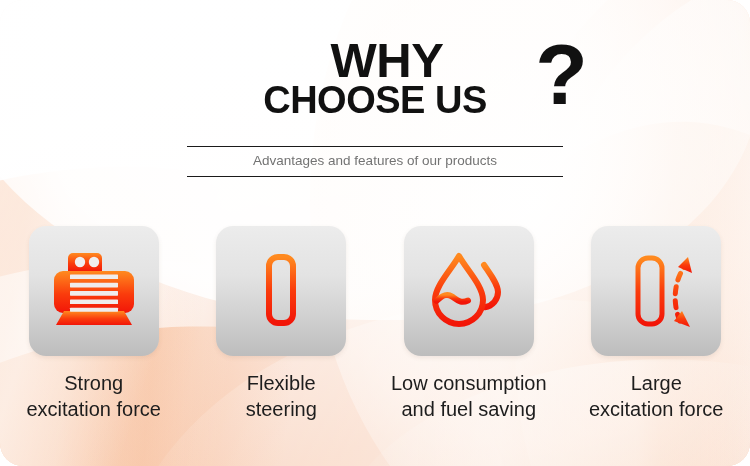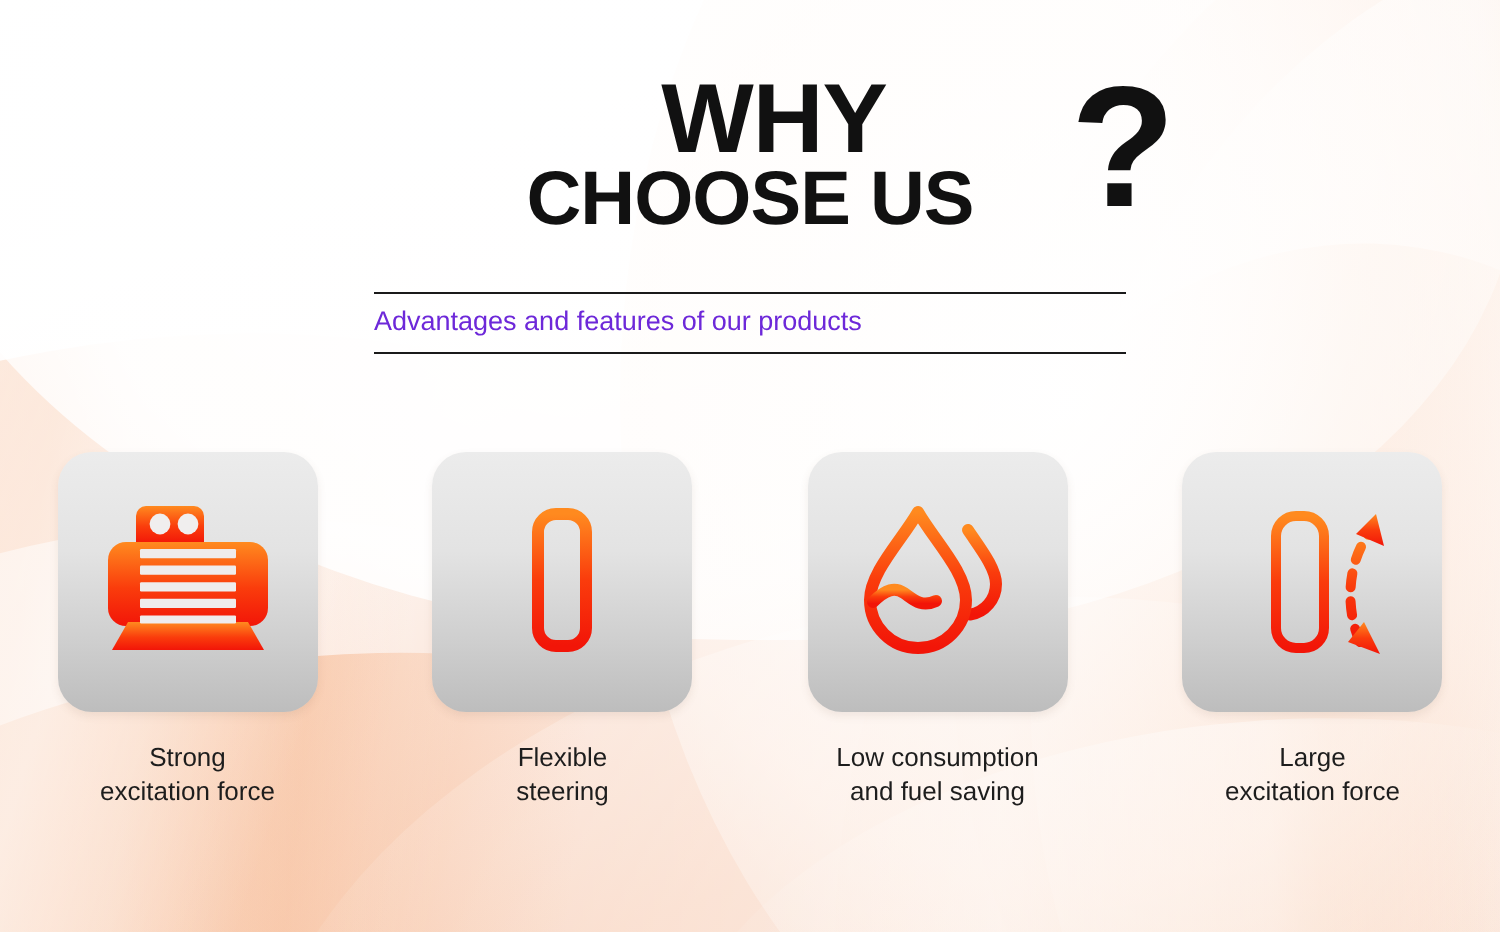--- a/index.html
+++ b/index.html
@@ -12,20 +12,21 @@
     overflow: hidden;
     font-family: "Liberation Sans", sans-serif;
     background: #ffffff;
   }
   .banner {
     position: relative;
     width: 750px;
     height: 466px;
     overflow: hidden;
     background: #fdf7f4;
+    border-radius: 23px;
   }
   
   .bg-base {
     position: absolute;
     inset: 0;
     background: linear-gradient(160deg,
         #ffffff 0%,
         #fffdfc 22%,
         #fdf2ec 45%,
         #fbe3d6 62%,
@@ -209,22 +210,22 @@
     top: 146px;
     width: 376px;
   }
   .rule {
     height: 1px;
     background: #1a1a1a;
     width: 100%;
   }
   .subtitle {
     font-size: 13.5px;
-    color: #6d28d9;
-    text-align: left;
+    color: #737373;
+    text-align: center;
     padding: 6px 0 7px;
     line-height: 1.2;
   }
   
   .features {
     position: absolute;
     left: 0;
     top: 226px;
     width: 750px;
     display: flex;
@@ -241,21 +242,21 @@
     border-radius: 17px;
     background: linear-gradient(180deg, #ececec 0%, #e3e3e3 38%, #cfcfcf 72%, #bdbdbd 100%);
     box-shadow: 0 2px 4px rgba(120,90,70,0.10);
     display: flex;
     align-items: center;
     justify-content: center;
   }
   .tile svg { display: block; }
   .caption {
     margin-top: 14px;
-    font-size: 13px;
+    font-size: 20px;
     color: #1d1d1d;
     text-align: center;
     line-height: 1.32;
     white-space: pre-line;
   }
 </style>
 </head>
 <body>
 
 <div class="banner">

